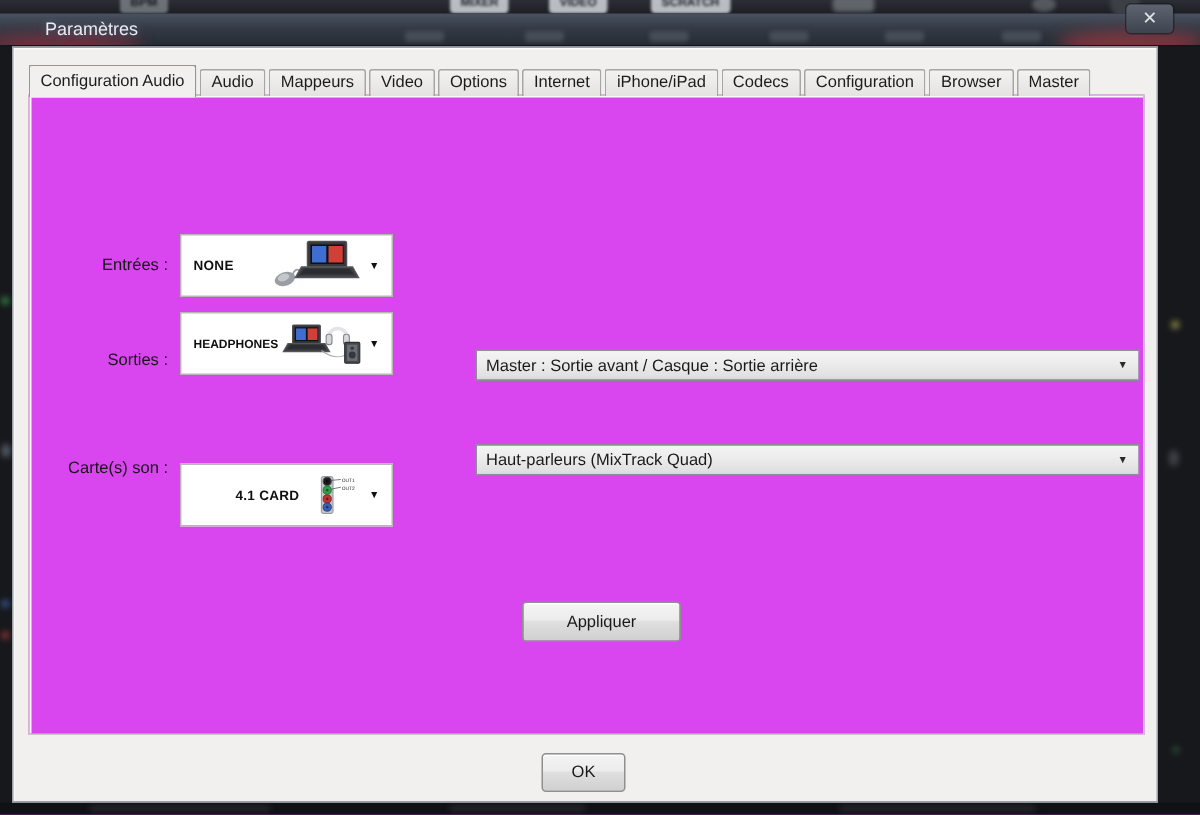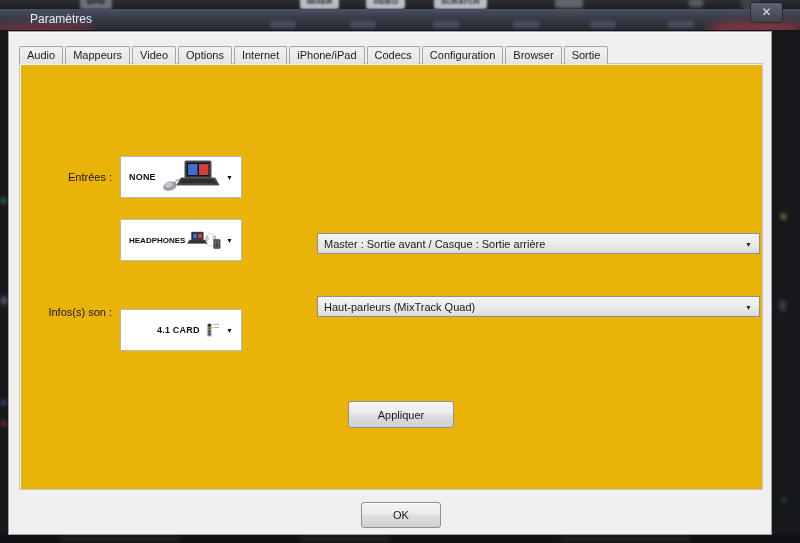--- a/index.html
+++ b/index.html
@@ -39,45 +39,45 @@
     background:#f1f0ee; border:1px solid #9aa0a8;
     box-shadow:inset 0 1px 0 rgba(255,255,255,.85), inset 1px 0 0 rgba(255,255,255,.5); }
   .tabbar { position:absolute; left:10px; top:9px; height:23px; display:flex;
     align-items:flex-end; z-index:2; }
   .tab { height:18px; line-height:17px; padding:0 7px; font-size:11px; color:#1c1c1c;
     background:linear-gradient(#f3f2f0,#e4e3e1); border:1px solid #a8a6a3; border-bottom:none;
     border-radius:2px 2px 0 0; margin-right:2px; white-space:nowrap; cursor:pointer; }
   .tab.active { height:22px; line-height:21px; background:#f1f0ee; margin-bottom:-1px;
     border-color:#98968f; position:relative; z-index:3; }
   .tab-panel { position:absolute; left:10px; top:31px; width:744px; height:427px;
-    border:1px solid #c9c7c3; background:#eab308;
+    border:1px solid #c9c7c3; background:#d946ef;
     box-shadow:inset 0 1px 0 #fbfaf9, inset 1px 0 0 #f8f7f6; z-index:1; }
   .row-label { position:absolute; left:2px; width:90px; text-align:right; font-size:11px;
     color:#161616; height:42px; display:flex; align-items:center; justify-content:flex-end; }
-  .picker { position:absolute; left:100px; width:122px; height:42px; background:#fff;
+  .picker { position:absolute; left:100px; width:142px; height:42px; background:#fff;
     border:1px solid #b9b7b4; display:flex; align-items:center; padding:0 8px; cursor:pointer; }
   .picker-value { font-size:9px; font-weight:bold; color:#101010; letter-spacing:.2px;
     white-space:nowrap; }
   .picker-value.cond { font-size:8px; letter-spacing:0; }
   .picker svg { margin-left:auto; }
   .picker-arrow { margin-left:5px; font-size:7px; color:#111; }
   .wide-select { position:absolute; left:297px; width:443px; height:21px;
     border:1px solid #8b8e93; background:linear-gradient(#f4f4f4,#ededed 40%,#e1e1e1 88%,#d7d7d7);
     font-size:11px; color:#1a1a1a; display:flex; align-items:center; padding:0 22px 0 6px;
     cursor:pointer; }
   .wide-select span.val { overflow:hidden; white-space:nowrap; }
   .sel-arrow { position:absolute; right:7px; top:50%; transform:translateY(-50%);
     font-size:7px; color:#2b2b2b; }
   .btn { position:absolute; border:1px solid #8e8f8f; border-radius:3px;
     background:linear-gradient(#f4f4f4,#ececec 45%,#dfdfdf 50%,#d0d0d0);
     box-shadow:inset 0 1px 0 rgba(255,255,255,.85);
     font-size:11px; color:#1a1a1a; display:flex; align-items:center; justify-content:center;
     cursor:pointer; font-family:inherit;text-align:center; }
   .btn-apply { left:328px; top:337px; width:106px; height:27px; }
-  .btn-ok { left:352px; top:470px; width:80px; height:26px; }
+  .btn-ok { left:352px; top:470px; width:56px; height:26px; }
 </style>
 </head>
 <body>
 
 <div class="canvas">
 
   <div class="bg-top">
     <div class="bg-pill dark" style="left:80px;">BPM</div>
     <div class="bg-pill" style="left:300px;">MIXER</div>
     <div class="bg-pill" style="left:366px;">VIDEO</div>
@@ -111,30 +111,31 @@
   <div class="dot" style="left:782px; top:498px; width:4px; height:4px; background:#3fae57; opacity:.5;"></div>
   <div class="bstrip">
     <i style="left:60px;  width:120px;"></i>
     <i style="left:300px; width:90px;"></i>
     <i style="left:560px; width:130px;"></i>
   </div>
 
   <div class="dialog-body">
 
     <div class="tabbar">
+      <div class="tab active">Configuration Audio</div>
       <div class="tab">Audio</div>
       <div class="tab">Mappeurs</div>
       <div class="tab">Video</div>
       <div class="tab">Options</div>
       <div class="tab">Internet</div>
       <div class="tab">iPhone/iPad</div>
       <div class="tab">Codecs</div>
       <div class="tab">Configuration</div>
       <div class="tab">Browser</div>
-      <div class="tab">Sortie</div>
+      <div class="tab">Master</div>
     </div>
 
     <div class="tab-panel">
 
       <div class="row-label" style="top:92px;">Entrées :</div>
       <div class="picker" style="top:92px;">
         <span class="picker-value">NONE</span>
         <svg width="60" height="36" viewBox="0 0 60 36">
           <ellipse cx="9" cy="27" rx="7" ry="4.5" fill="#9a9da2" transform="rotate(-18 9 27)"></ellipse>
           <ellipse cx="8" cy="26" rx="4" ry="2.4" fill="#c4c7cb" transform="rotate(-18 8 26)"></ellipse>
@@ -142,42 +143,43 @@
           <rect x="24" y="2" width="26" height="17" rx="1" fill="#36373b" stroke="#515257"></rect>
           <rect x="26" y="4" width="22" height="13" fill="#101114"></rect>
           <rect x="27" y="5" width="9.5" height="11" fill="#3d6ed0"></rect>
           <rect x="38" y="5" width="9.5" height="11" fill="#d04038"></rect>
           <polygon points="20,19 54,19 58,26 16,26" fill="#3f4045" stroke="#55565b"></polygon>
           <polygon points="22,20 52,20 55,24 19,24" fill="#2c2d31"></polygon>
         </svg>
         <span class="picker-arrow">▼</span>
       </div>
 
-      <div class="picker" style="top:155px;">
+      <div class="row-label" style="top:155px;">Sorties :</div>
+      <div class="picker" style="top:144px;">
         <span class="picker-value cond">HEADPHONES</span>
         <svg width="66" height="38" viewBox="0 0 72 38">
           <rect x="13" y="3" width="24" height="16" rx="1" fill="#36373b" stroke="#515257"></rect>
           <rect x="15" y="5" width="20" height="12" fill="#101114"></rect>
           <rect x="16" y="6" width="8.5" height="10" fill="#3d6ed0"></rect>
           <rect x="26" y="6" width="8.5" height="10" fill="#d04038"></rect>
           <polygon points="9,19 41,19 45,26 5,26" fill="#3f4045" stroke="#55565b"></polygon>
           <polygon points="11,20 39,20 42,24 8,24" fill="#2c2d31"></polygon>
           <path d="M38,25 C46,31 52,32 59,29" stroke="#a8a8ab" stroke-width="1" fill="none"></path>
           <path d="M44,14 a8,8 0 0 1 16,0" stroke="#e4e4e7" stroke-width="3" fill="none"></path>
           <rect x="42" y="11" width="5" height="9" rx="2" fill="#d8d8dc" stroke="#86878c"></rect>
           <rect x="57" y="11" width="5" height="9" rx="2" fill="#d8d8dc" stroke="#86878c"></rect>
           <rect x="58" y="18" width="13" height="18" rx="1" fill="#46484d" stroke="#2e3034"></rect>
           <rect x="60" y="20" width="9" height="14" fill="#6a6d73"></rect>
           <circle cx="64.5" cy="29" r="3" fill="#35373b"></circle>
           <circle cx="64.5" cy="23" r="1.5" fill="#35373b"></circle>
         </svg>
         <span class="picker-arrow">▼</span>
       </div>
 
-      <div class="row-label" style="top:227px;">Infos(s) son :</div>
+      <div class="row-label" style="top:227px;">Carte(s) son :</div>
       <div class="picker" style="top:245px;padding-left:36px;">
         <span class="picker-value">4.1 CARD</span>
         <svg width="62" height="40" viewBox="0 0 64 40">
           <rect x="22" y="1" width="12" height="38" rx="2" fill="#c2c6ca" stroke="#8f9398"></rect>
           <line x1="32" y1="5" x2="42" y2="4" stroke="#555" stroke-width="0.8"></line>
           <line x1="32" y1="14" x2="42" y2="12" stroke="#555" stroke-width="0.8"></line>
           <circle cx="28" cy="6" r="4.2" stroke="#4a4a4a" fill="#1c1c1c"></circle>
           <circle cx="28" cy="15" r="4.2" stroke="#1d7a35" fill="#33a04a"></circle>
           <circle cx="28" cy="24" r="4.2" stroke="#8f2323" fill="#c03434"></circle>
           <circle cx="28" cy="32.5" r="4.2" stroke="#25437f" fill="#3a62b8"></circle>

